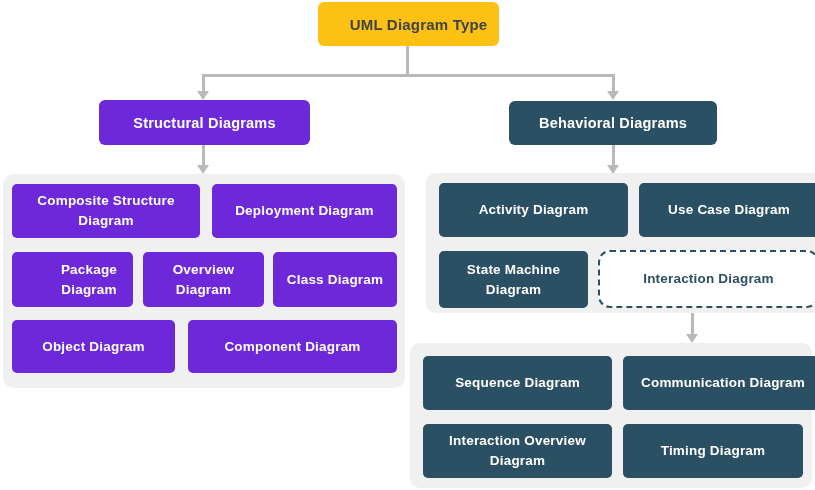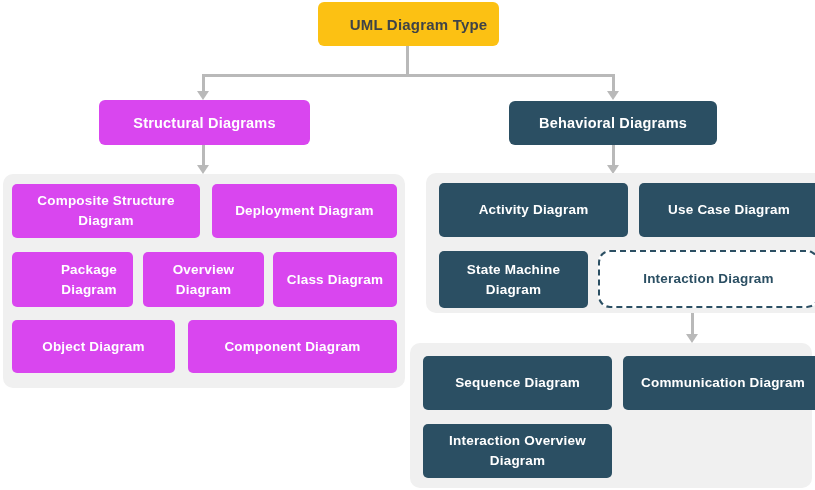--- a/index.html
+++ b/index.html
@@ -34,21 +34,21 @@
   .root-node {
     background: #FCC113;
     color: #3F4347;
     font-size: 15px;
     border-radius: 6px;
     padding-left: 20px;
   }
 
   .head { font-size: 14.5px; border-radius: 6px; }
 
-  .teal { background: #d946ef; }
+  .teal { background: #6d28d9; }
   .navy { background: #2B4F63; }
 
   .leaf {
     font-size: 13.5px;
     line-height: 1.45;
     border-radius: 5px;
     padding: 4px 10px;
   }
 
   .dashed-node {
@@ -114,15 +114,16 @@
     <div class="node leaf navy" style="left:13px; top:10px; width:189px; height:54px;">Activity Diagram</div>
     <div class="node leaf navy" style="left:213px; top:10px; width:180px; height:54px;">Use Case Diagram</div>
     <div class="node leaf navy" style="left:13px; top:78px; width:149px; height:57px;">State Machine Diagram</div>
     <div class="node leaf dashed-node" style="left:172px; top:77px; width:221px; height:58px;">Interaction Diagram</div>
   </div>
 
   <div class="group" style="left:410px; top:343px; width:402px; height:145px;">
     <div class="node leaf navy" style="left:13px; top:13px; width:189px; height:54px;">Sequence Diagram</div>
     <div class="node leaf navy" style="left:213px; top:13px; width:200px; height:54px;">Communication Diagram</div>
     <div class="node leaf navy" style="left:13px; top:81px; width:189px; height:54px;">Interaction Overview Diagram</div>
+    <div class="node leaf navy" style="left:213px; top:81px; width:180px; height:54px;">Timing Diagram</div>
   </div>
 
 </div>
 
 </body></html>

